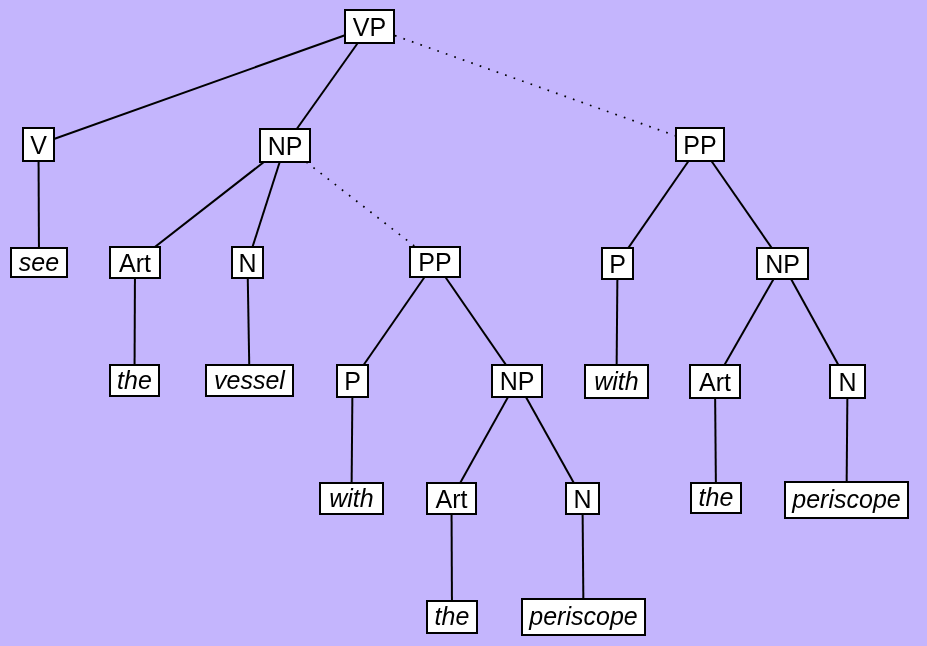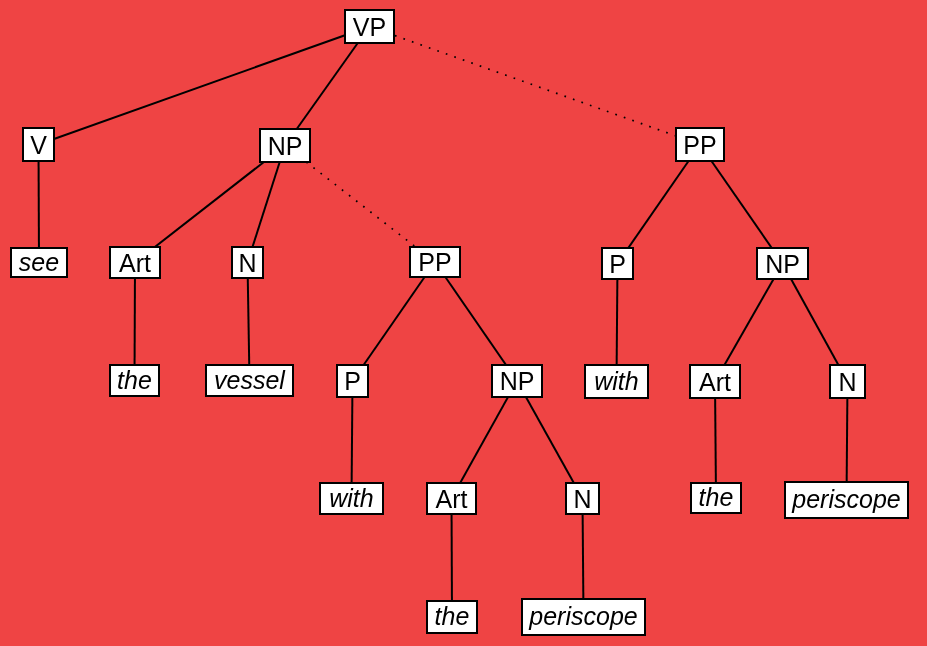--- a/index.html
+++ b/index.html
@@ -8,21 +8,21 @@
     background: #ffffff;
     width: 927px;
     height: 646px;
     overflow: hidden;
     font-family: "Liberation Sans", sans-serif;
   }
   .stage {
     position: relative;
     width: 927px;
     height: 646px;
-    background: #ef4444;
+    background: #c4b5fd;
   }
   svg {
     display: block;
   }
   line.edge-solid {
     stroke: #000000;
     stroke-width: 2;
     fill: none;
   }
   line.edge-dotted {

